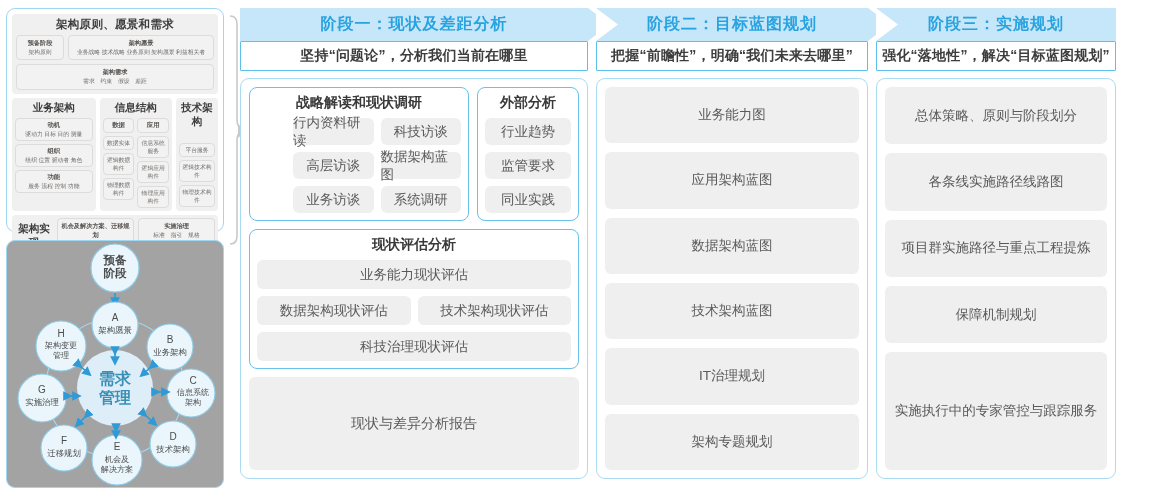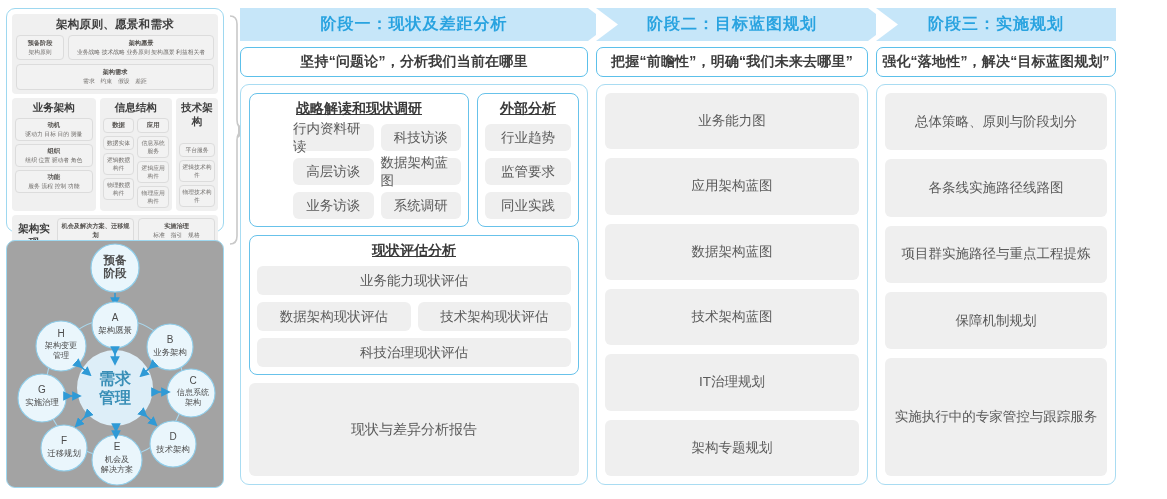--- a/index.html
+++ b/index.html
@@ -71,50 +71,49 @@
   .cols{position:absolute;left:240px;top:8px;width:922px;height:484px;}
   .col{position:absolute;top:0;height:484px;}
   .col-1{left:0px;width:348px;}
   .col-2{left:356px;width:272px;}
   .col-3{left:636px;width:240px;}
 
   .phase-head{
     position:relative;height:33px;background:#c6e6f9;
     display:flex;align-items:center;justify-content:center;
     font-weight:bold;font-size:16px;color:#29a3e0;letter-spacing:1px;
-    margin-bottom:6px;
   }
   .phase-head.with-notch::before{
     content:"";position:absolute;left:0;top:0;width:22px;height:33px;
     background:#fff;
     clip-path:polygon(0 0,100% 50%,0 100%,0 0);
   }
   .phase-head::after{
     content:"";position:absolute;right:-22px;top:0;width:22px;height:33px;
     background:#c6e6f9;
     clip-path:polygon(0 0,100% 50%,0 100%);
   }
   .phase-head.no-tail::after{display:none;}
 
   .subtitle{
-    height:30px;border:1.5px solid #5cc0ea;border-radius:7px;background:#fff;
+    height:30px;border:1.5px solid #5cc0ea;border-radius:1px;background:#fff;
     display:flex;align-items:center;justify-content:center;
     font-weight:bold;font-size:14px;color:#3d3d3d;letter-spacing:.2px;
     box-sizing:border-box;margin-bottom:7px;
   }
 
   .body-card{
     border:1px solid #a9dcf2;border-radius:9px;background:#fff;
     box-sizing:border-box;padding:8px;
   }
 
   
   .c1-body{height:401px;display:flex;flex-direction:column;gap:8px;}
   .grp{border:1.5px solid #68c2ea;border-radius:8px;padding:6px 7px 7px 7px;box-sizing:border-box;background:#fff;}
-  .grp-title{text-align:center;font-weight:bold;font-size:14px;color:#3a3a3a;margin-bottom:6px;text-decoration:underline;}
+  .grp-title{text-align:center;font-weight:bold;font-size:14px;color:#3a3a3a;margin-bottom:6px;}
   .chip{
     background:#efefef;border-radius:6px;
     display:flex;align-items:center;justify-content:center;
     font-size:13.5px;color:#5a5a5a;box-sizing:border-box;
   }
   .row-split{display:flex;gap:8px;}
   .row-split > .grp:first-child{flex:1;}
   .row-split > .grp:last-child{width:102px;}
   .chips-2{display:flex;flex-direction:column;gap:7px;}
   .chips-2 .r{display:flex;gap:7px;padding-left:36px;}

